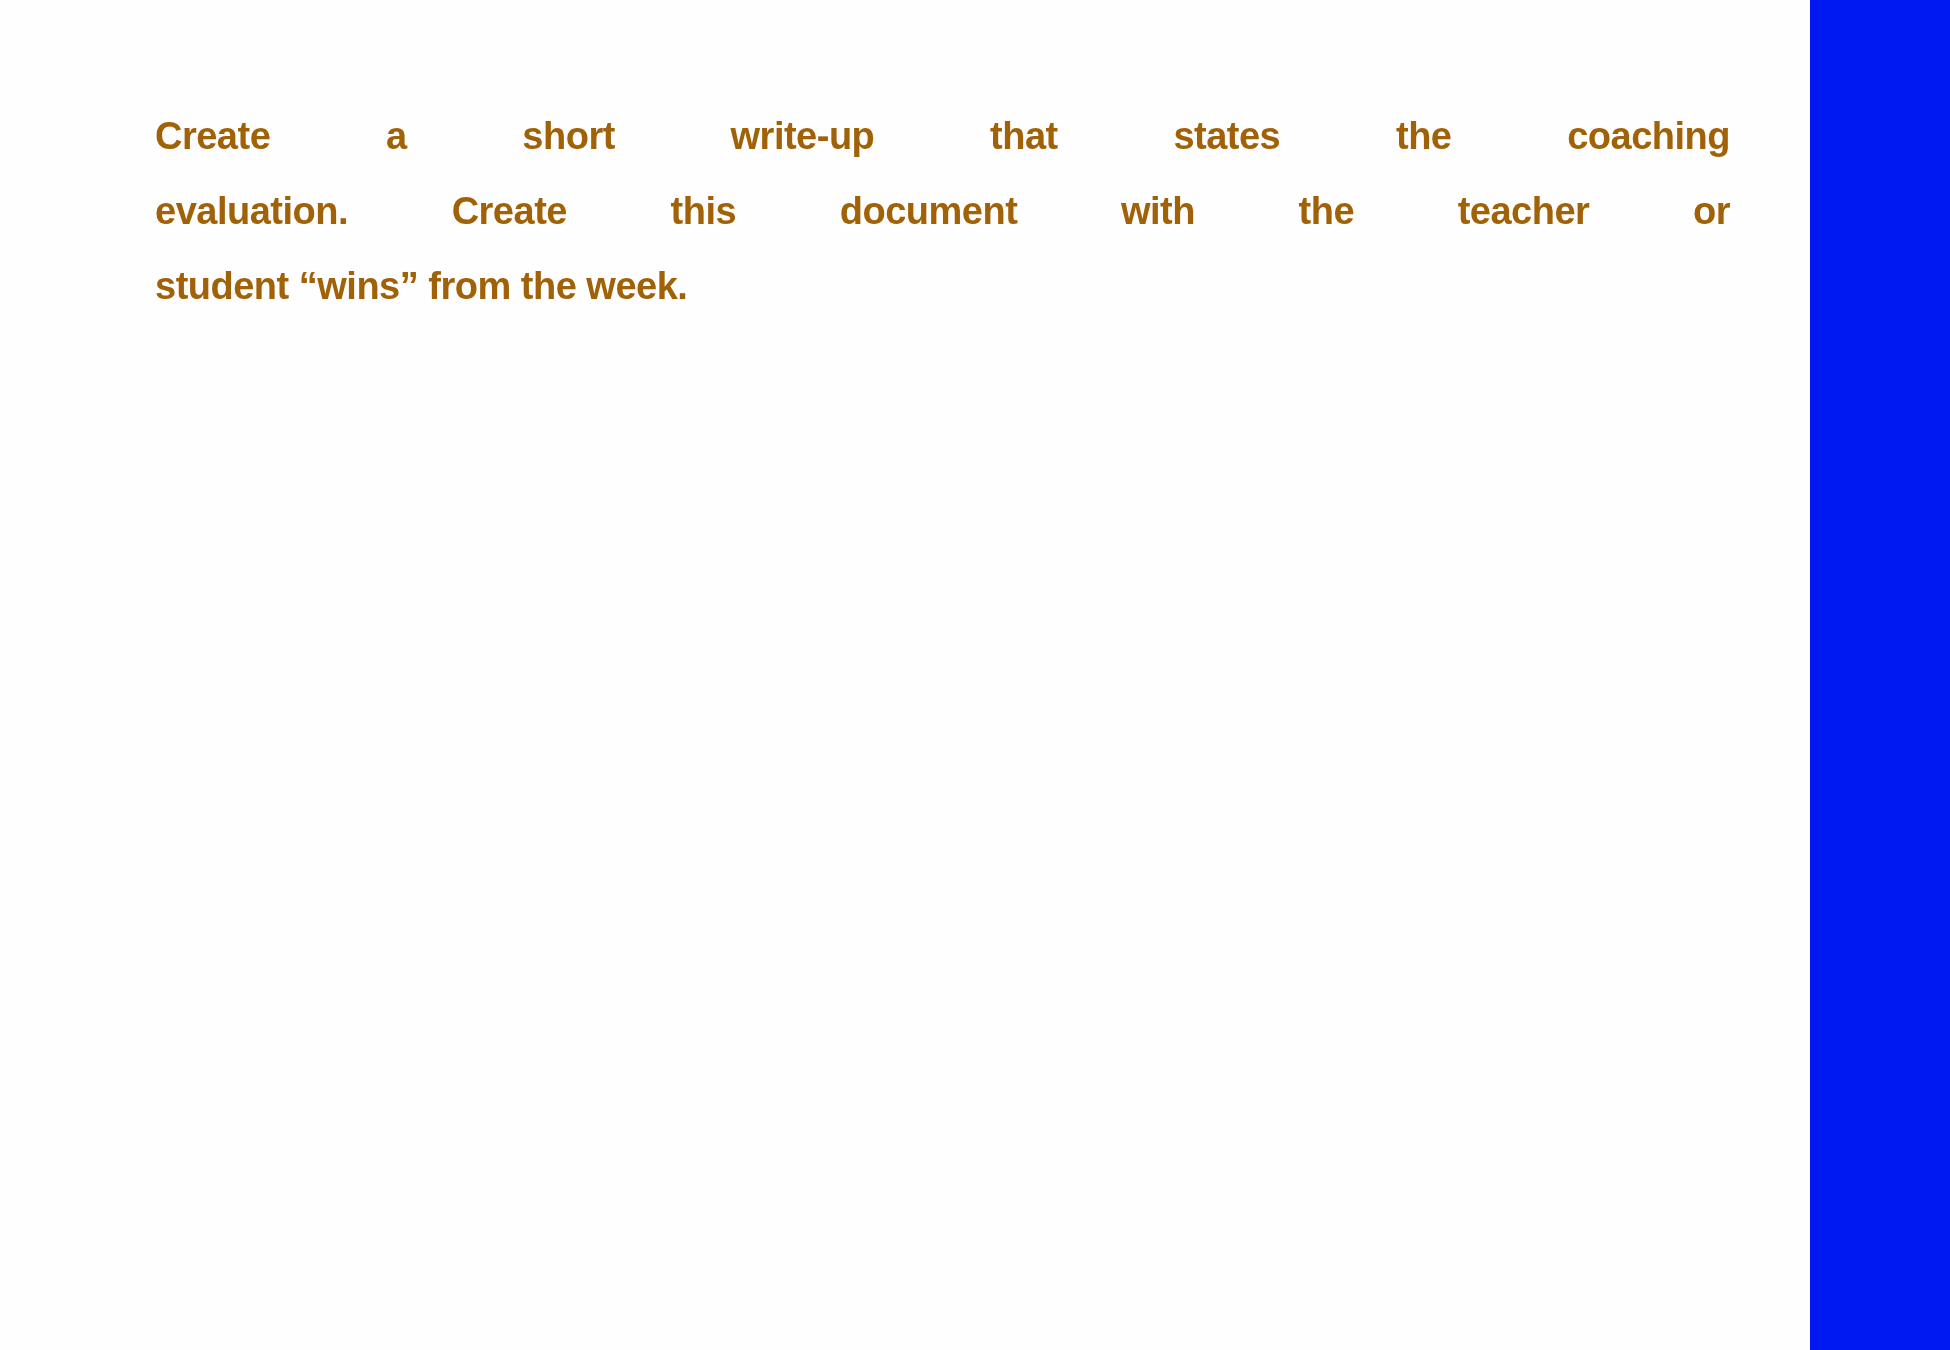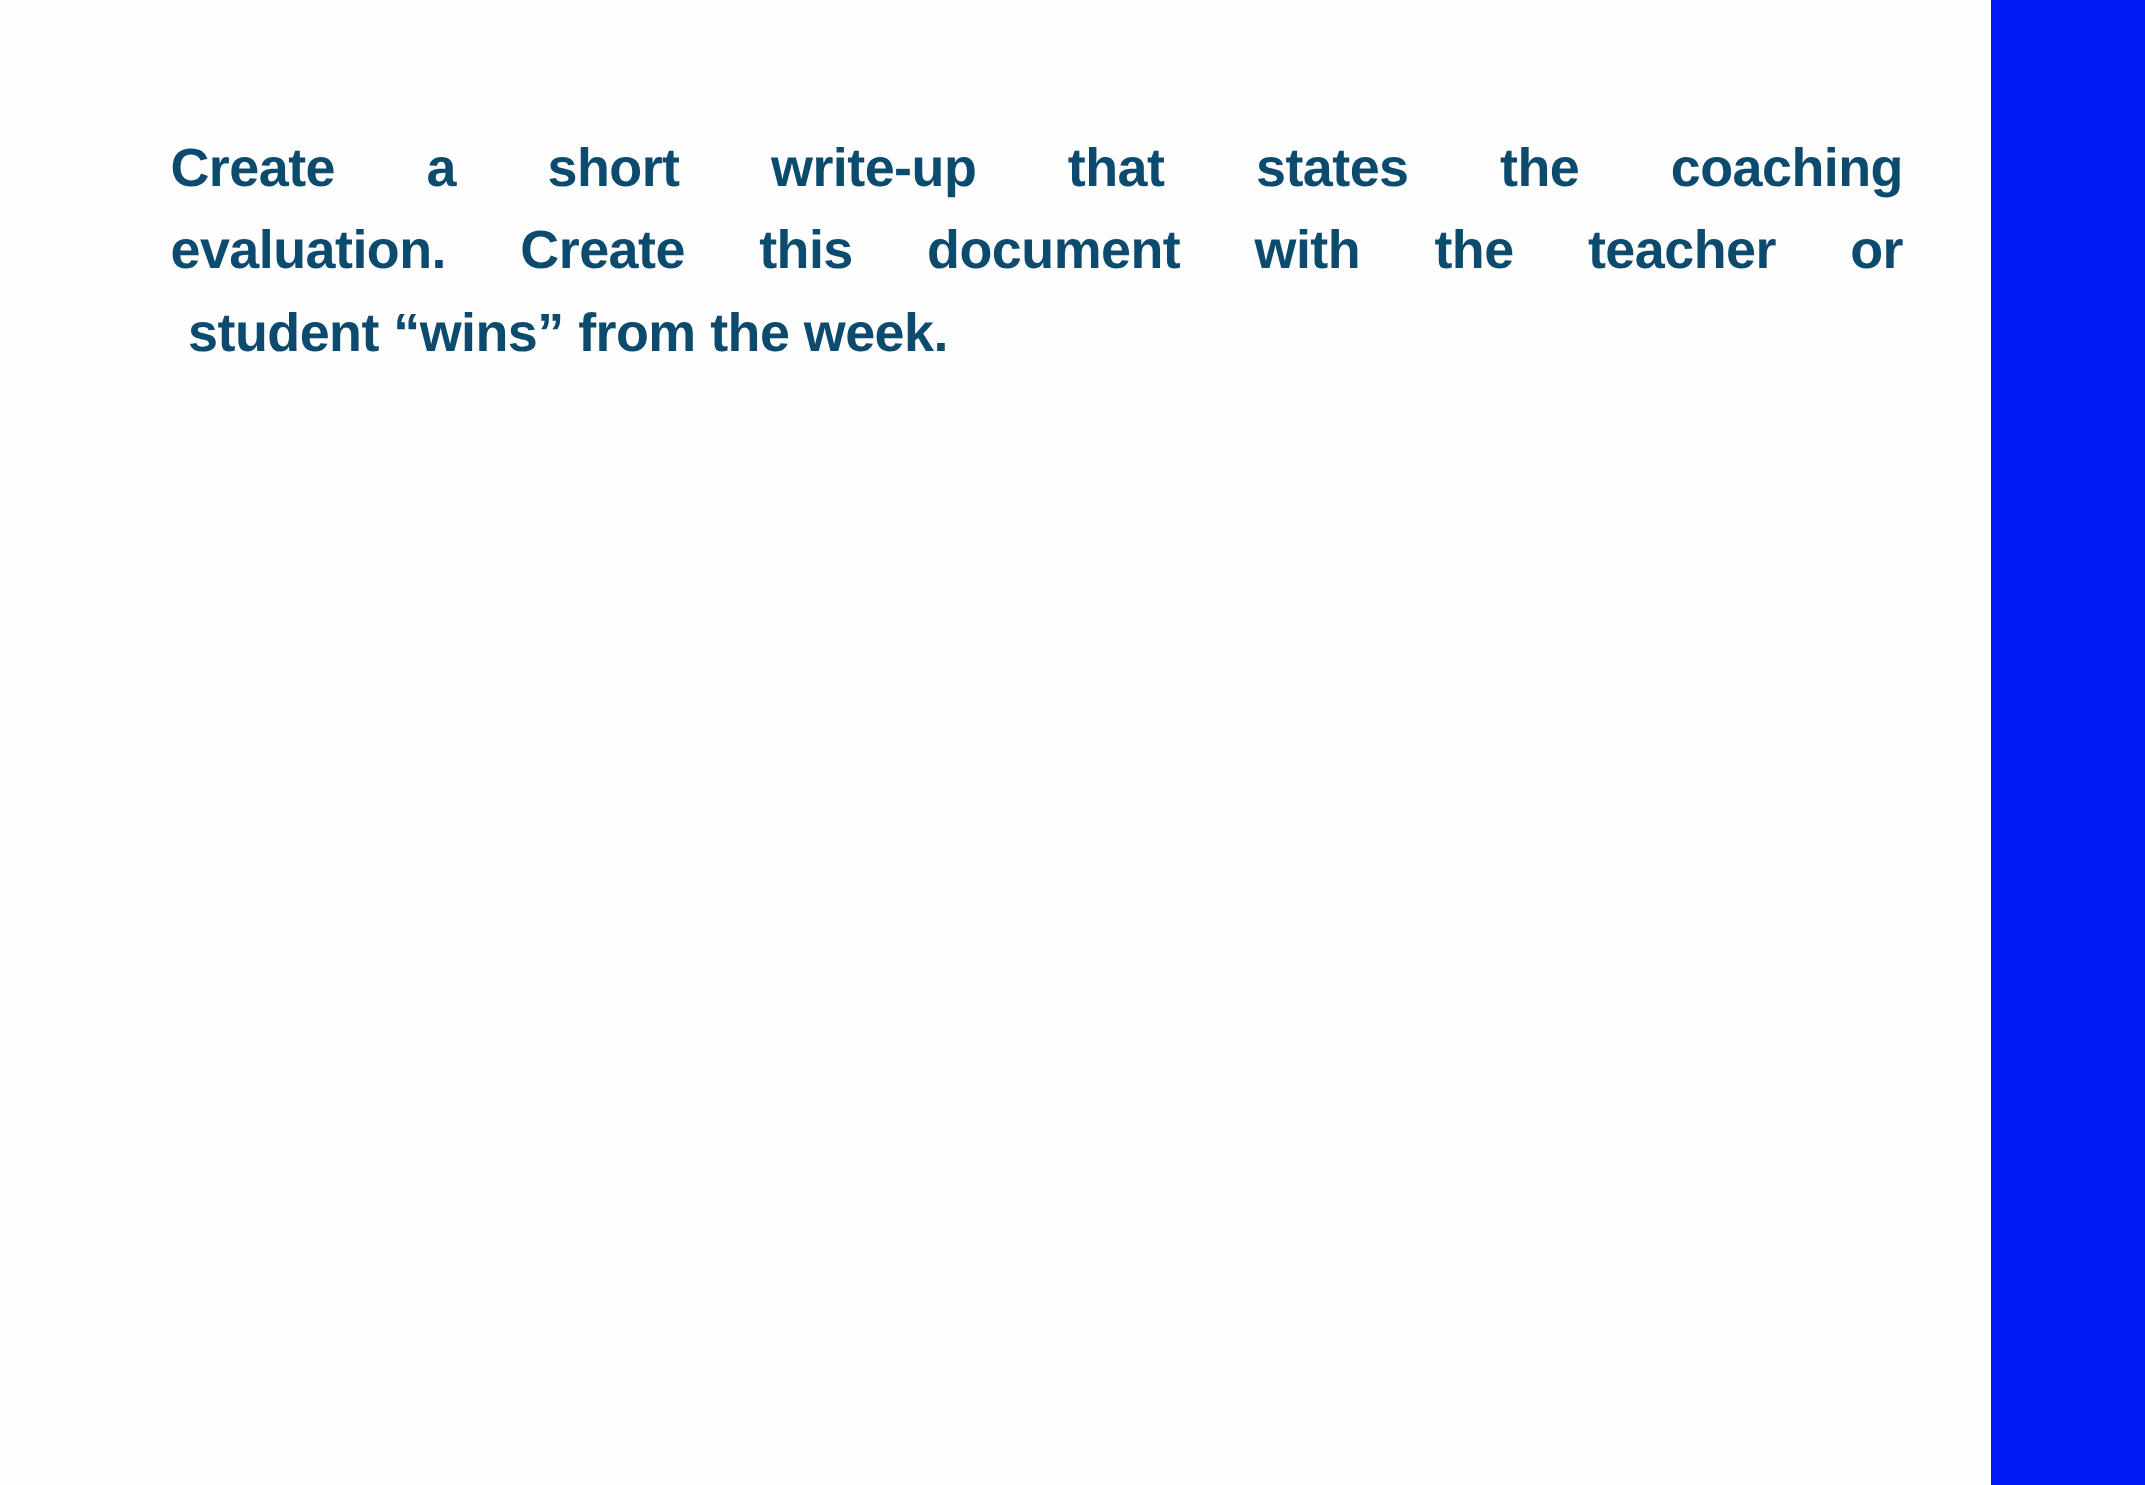--- a/index.html
+++ b/index.html
@@ -11,35 +11,34 @@
     position: relative;
     width: 1950px;
     height: 1350px;
     background: #fefefe;
     overflow: hidden;
     font-family: "Liberation Sans", sans-serif;
   }
   .text-block {
     position: absolute;
     left: 155px;
-    top: 116px;
+    top: 99px;
     width: 1575px;
-    color: #0c4a6e;
+    color: #a16207;
     font-weight: 700;
-    font-size: 49px;
+    font-size: 38px;
     line-height: 75px;
     letter-spacing: -0.5px;
   }
   .line {
     text-align: justify;
     text-align-last: justify;
   }
   .line.last {
     text-align-last: left;
-    margin-left: 16px;
   }
   .blue-bar {
     position: absolute;
     left: 1810px;
     top: 0;
     width: 140px;
     height: 1350px;
     background: #0019f2;
   }
 </style>

